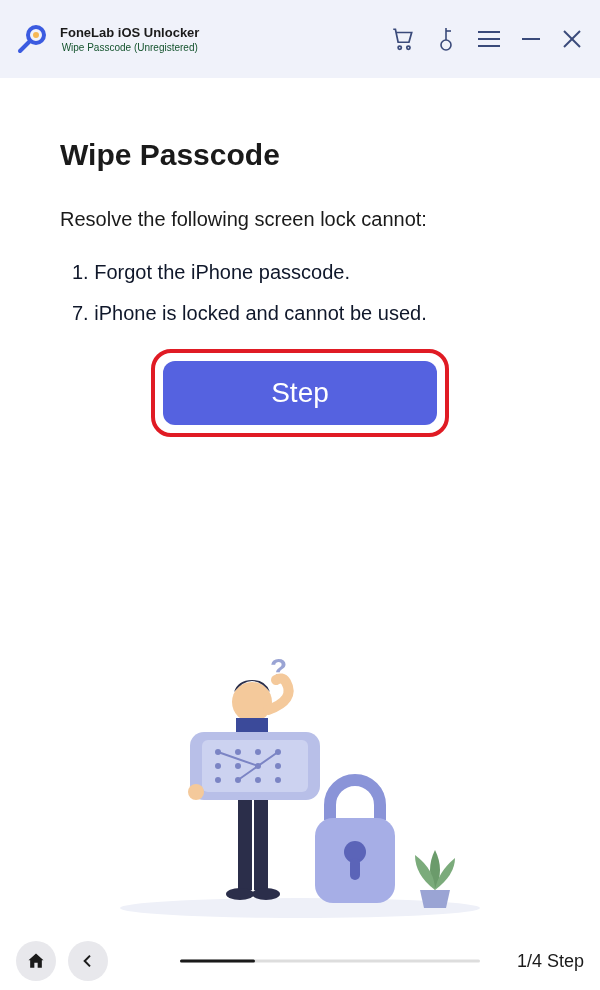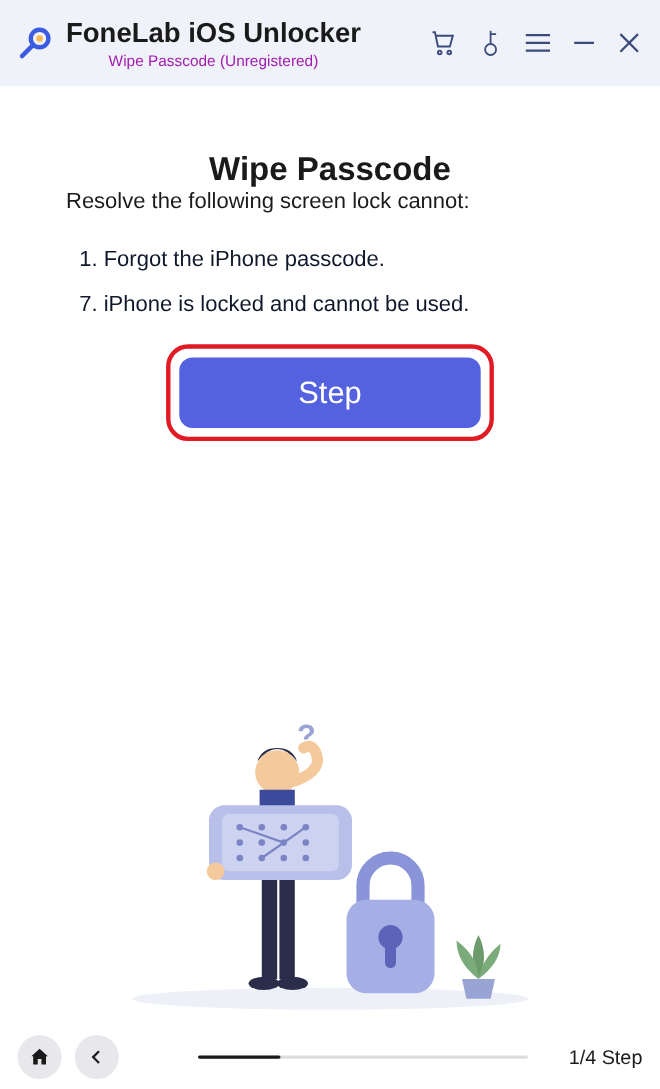--- a/index.html
+++ b/index.html
@@ -23,27 +23,27 @@
       display: flex;
       align-items: center;
       gap: 12px;
     }
     .logo {
       width: 32px;
       height: 32px;
     }
     .title-block { display: flex; flex-direction: column; }
     .app-title {
-      font-size: 25px;
+      font-size: 13px;
       font-weight: bold;
       color: #1a1a1a;
     }
     .subtitle {
-      font-size: 14px;
-      color: #a21caf;
+      font-size: 10px;
+      color: #14532d;
       margin-top: 2px;
       text-align: center;
     }
     .header-right {
       display: flex;
       align-items: center;
       gap: 18px;
     }
     .header-icon {
       cursor: pointer;
@@ -51,22 +51,23 @@
       display: flex;
       align-items: center;
       justify-content: center;
     }
     .main {
       padding: 60px 60px 0 60px;
     }
     .page-title {
       font-size: 30px;
       font-weight: bold;
-      text-align: center;
-      color: #1a1a1a;
+      text-align: left;
+      color: #1a1a1a;
+      margin-bottom: 36px;
     }
     .issues-intro {
       font-size: 20px;
       color: #1a1a1a;
       margin-bottom: 30px;
     }
     .issue-item {
       font-size: 20px;
       color: #0f172a;
       margin-bottom: 18px;

